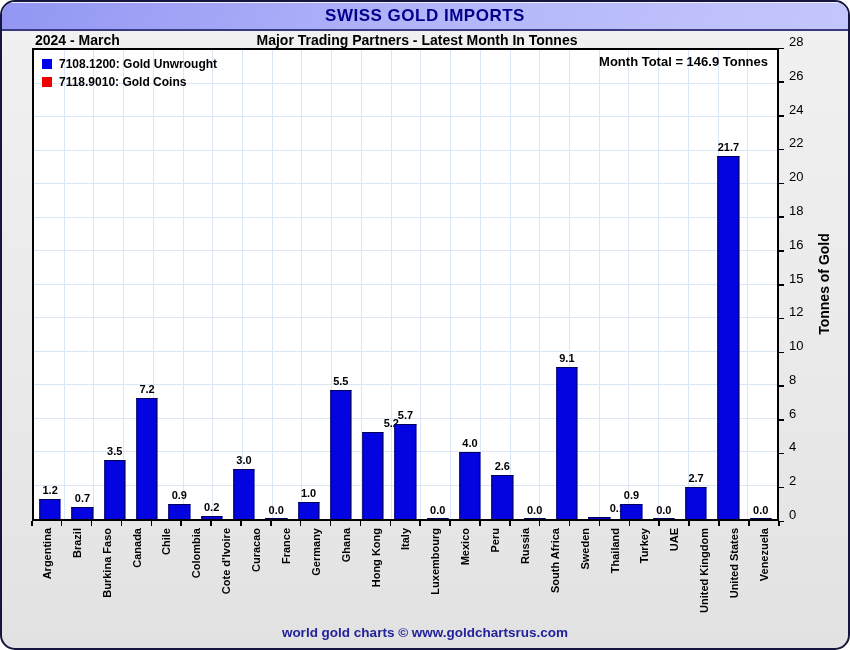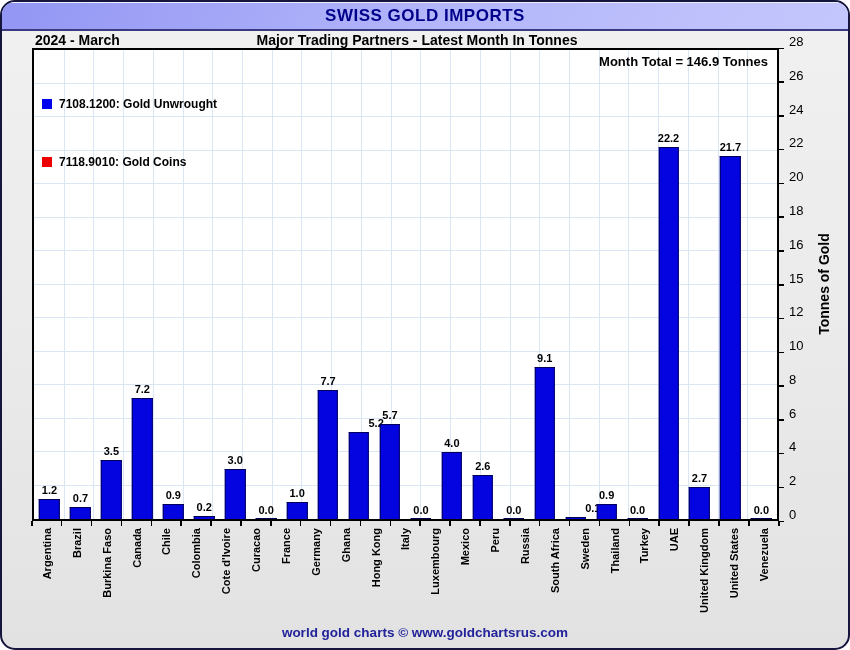--- a/index.html
+++ b/index.html
@@ -38,21 +38,21 @@
     position: absolute; bottom: 0; left: 50%; transform: translateX(-50%);
     width: 66%; min-height: 1.5px;
     background: #0404e0; border: 1px solid #00005a; border-bottom: none;
   }
   .bar-value {
     position: absolute; left: -30%; width: 160%; text-align: center;
     font-size: 11px; font-weight: bold; color: #000;
   }
 
   .legend { position: absolute; top: 5px; left: 8px; }
-  .legend-item { display: flex; align-items: center; height: 18px; margin-top: 40px; }
+  .legend-item { display: flex; align-items: center; height: 18px; }
   .swatch { width: 10px; height: 10px; margin-right: 7px; display: inline-block; }
   .legend-label { font-size: 12px; font-weight: bold; color: #000; }
 
   .month-total { position: absolute; top: 4px; right: 9px; font-size: 13px; font-weight: bold; color: #000; }
 
   .xticks { position: absolute; left: 30px; top: 519px; width: 747px; height: 6px; }
   .xtick { position: absolute; top: 0; width: 1.5px; height: 5px; background: #000; }
 
   .xlabels {
     position: absolute; left: 30px; top: 526px; width: 747px; height: 104px;
@@ -161,21 +161,21 @@
         <div class="bar-col">
           <div class="bar" style="height: 0%; background: rgb(4, 4, 224);"></div>
           <div class="bar-value" style="bottom: calc(0% + 3px);">0.0</div>
         </div>
         <div class="bar-col">
           <div class="bar" style="height: 3.57143%; background: rgb(4, 4, 224);"></div>
           <div class="bar-value" style="bottom: calc(3.57143% + 3px);">1.0</div>
         </div>
         <div class="bar-col">
           <div class="bar" style="height: 27.5%; background: rgb(4, 4, 224);"></div>
-          <div class="bar-value" style="bottom: calc(27.5% + 3px);">7.7</div>
+          <div class="bar-value" style="bottom: calc(27.5% + 3px);">5.5</div>
         </div>
         <div class="bar-col">
           <div class="bar" style="height: 18.5714%; background: rgb(4, 4, 224);"></div>
           <div class="bar-value" style="bottom: calc(18.5714% + 3px); text-align: right;">5.2</div>
         </div>
         <div class="bar-col">
           <div class="bar" style="height: 20.3571%; background: rgb(4, 4, 224);"></div>
           <div class="bar-value" style="bottom: calc(20.3571% + 3px);">5.7</div>
         </div>
         <div class="bar-col">
@@ -202,24 +202,20 @@
           <div class="bar" style="height: 0.357143%; background: rgb(4, 4, 224);"></div>
           <div class="bar-value" style="bottom: calc(0.357143% + 3px); text-align: right;">0.1</div>
         </div>
         <div class="bar-col">
           <div class="bar" style="height: 3.21429%; background: rgb(4, 4, 224);"></div>
           <div class="bar-value" style="bottom: calc(3.21429% + 3px);">0.9</div>
         </div>
         <div class="bar-col">
           <div class="bar" style="height: 0%; background: rgb(4, 4, 224);"></div>
           <div class="bar-value" style="bottom: calc(0% + 3px);">0.0</div>
-        </div>
-        <div class="bar-col">
-          <div class="bar" style="height: 79.2857%; background: rgb(4, 4, 224);"></div>
-          <div class="bar-value" style="bottom: calc(79.2857% + 3px);">22.2</div>
         </div>
         <div class="bar-col">
           <div class="bar" style="height: 6.78571%; background: rgb(4, 4, 224);"></div>
           <div class="bar-value" style="bottom: calc(6.78571% + 3px);">2.7</div>
         </div>
         <div class="bar-col">
           <div class="bar" style="height: 77.5%; background: rgb(4, 4, 224);"></div>
           <div class="bar-value" style="bottom: calc(77.5% + 3px);">21.7</div>
         </div>
         <div class="bar-col">

